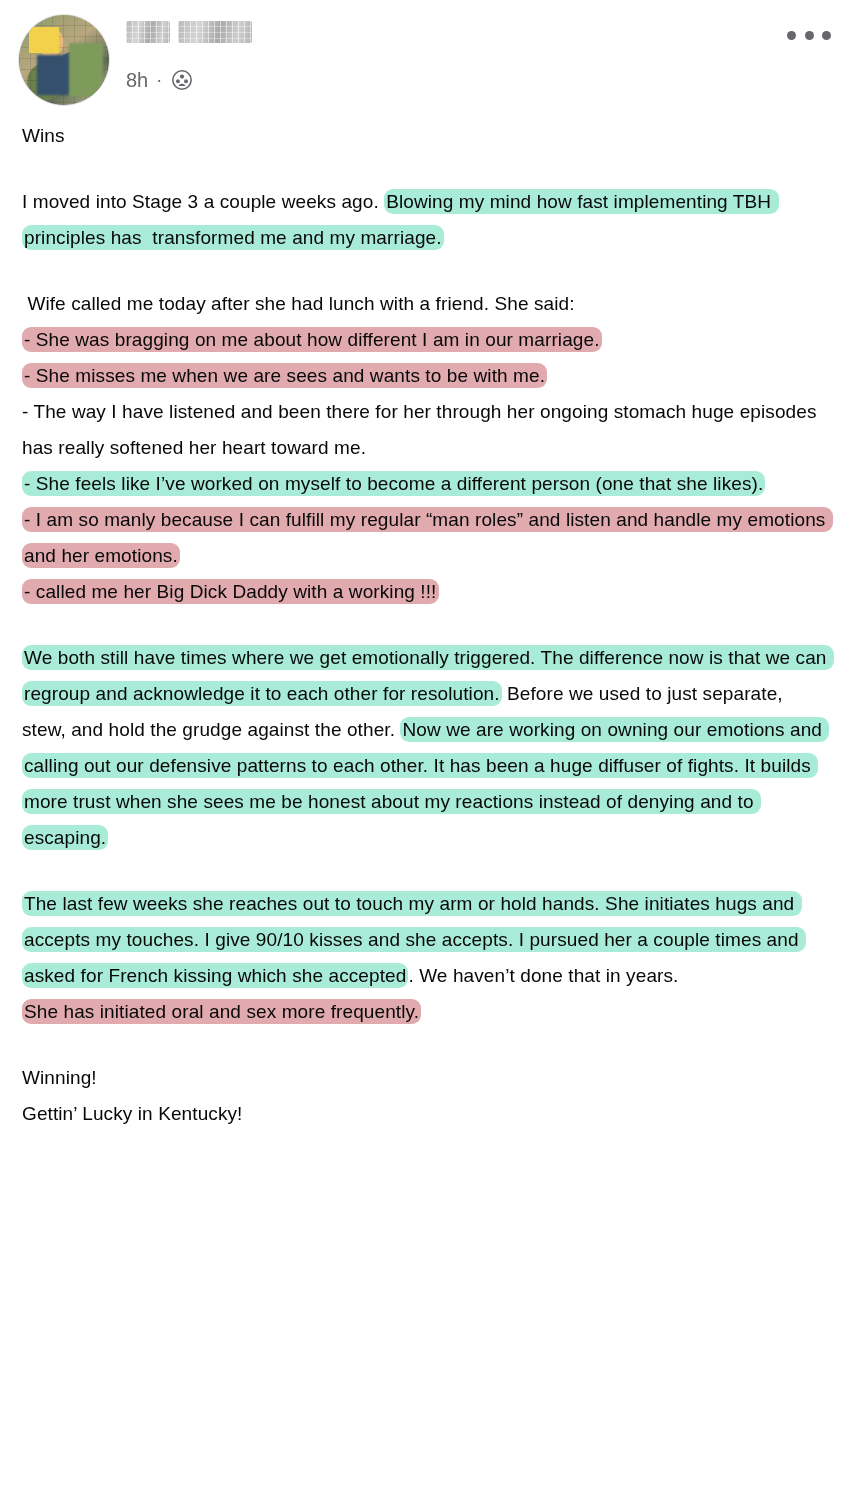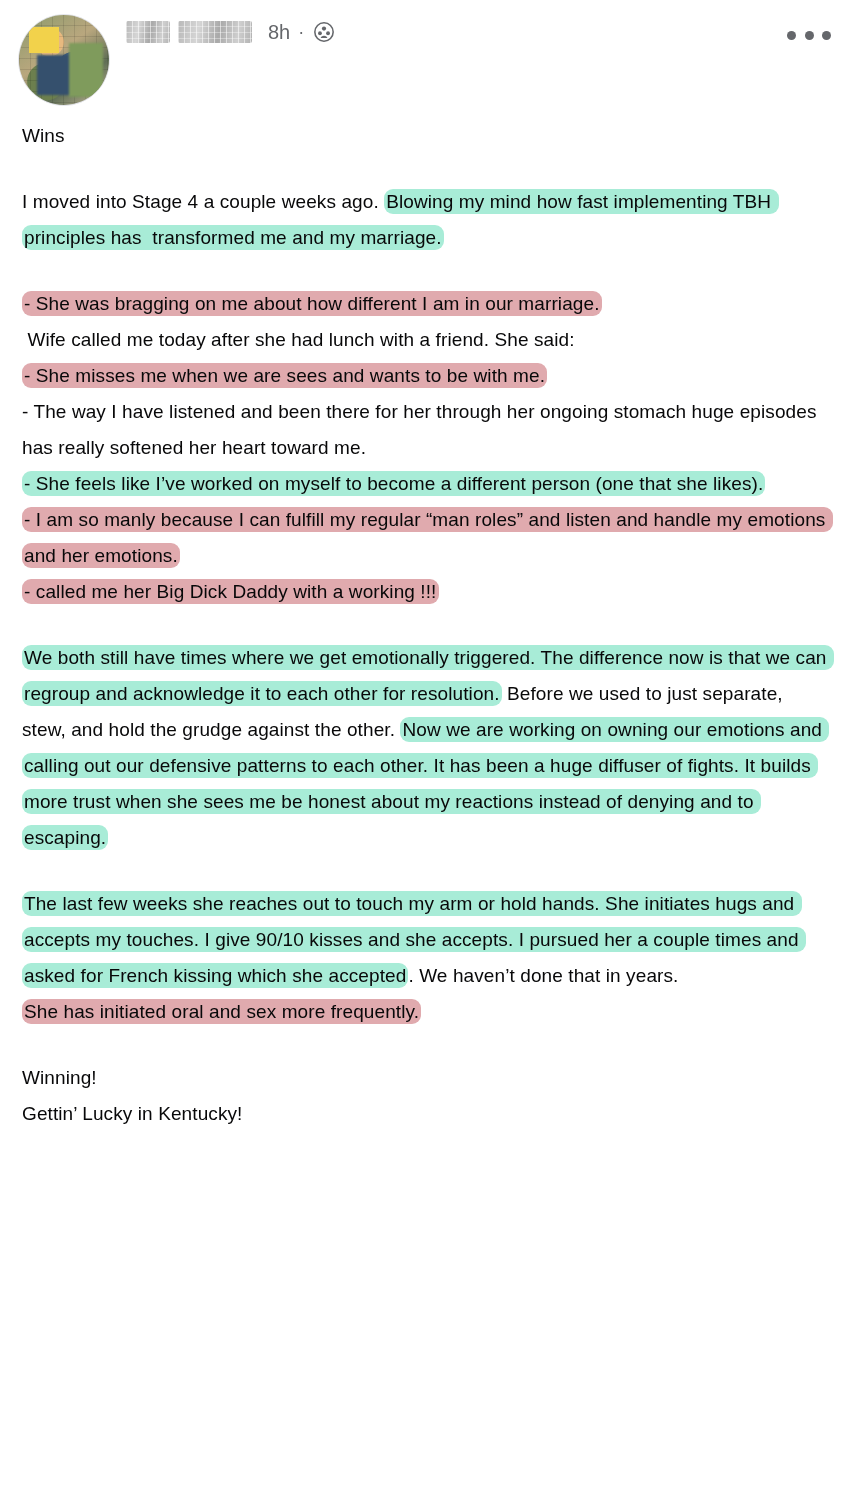--- a/index.html
+++ b/index.html
@@ -70,22 +70,22 @@
     left: 50px; top: 28px;
     width: 34px; height: 54px;
     background: #7f9b5c;
     filter: blur(0.8px);
   }
 
   .header-text {
     margin-left: 16px;
     padding-top: 6px;
     display: flex;
-    flex-direction: row;
-    gap: 16px;
+    flex-direction: column;
+    gap: 24px;
   }
   .name-row {
     display: flex;
     align-items: center;
     gap: 8px;
     height: 24px;
   }
   
   .redact {
     display: inline-block;
@@ -210,25 +210,25 @@
       <span></span>
       <span></span>
       <span></span>
     </div>
   </div>
 
   <div class="post-body">
 
     <p class="para"><span>Wins</span></p>
 
-    <p class="para"><span>I moved into Stage 4 a couple weeks ago. </span><mark class="hl-green">Blowing my mind how fast implementing TBH principles has  transformed me and my marriage.</mark></p>
+    <p class="para"><span>I moved into Stage 3 a couple weeks ago. </span><mark class="hl-green">Blowing my mind how fast implementing TBH principles has  transformed me and my marriage.</mark></p>
 
     <div class="list-block">
+      <p class="para"><span> Wife called me today after she had lunch with a friend. She said:</span></p>
       <p class="para"><mark class="hl-pink">- She was bragging on me about how different I am in our marriage.</mark></p>
-      <p class="para"><span> Wife called me today after she had lunch with a friend. She said:</span></p>
       <p class="para"><mark class="hl-pink">- She misses me when we are sees and wants to be with me.</mark></p>
       <p class="para"><span>- The way I have listened and been there for her through her ongoing stomach huge episodes has really softened her heart toward me.</span></p>
       <p class="para"><mark class="hl-green">- She feels like I’ve worked on myself to become a different person (one that she likes).</mark></p>
       <p class="para"><mark class="hl-pink">- I am so manly because I can fulfill my regular “man roles” and listen and handle my emotions and her emotions.</mark></p>
       <p class="para"><mark class="hl-pink">- called me her Big Dick Daddy with a working !!!</mark></p>
     </div>
 
 
     <p class="para"><mark class="hl-green">We both still have times where we get emotionally triggered. The difference now is that we can regroup and acknowledge it to each other for resolution.</mark><span> Before we used to just separate, stew, and hold the grudge against the other. </span><mark class="hl-green">Now we are working on owning our emotions and calling out our defensive patterns to each other. It has been a huge diffuser of fights. It builds more trust when she sees me be honest about my reactions instead of denying and to escaping.</mark></p>
 

